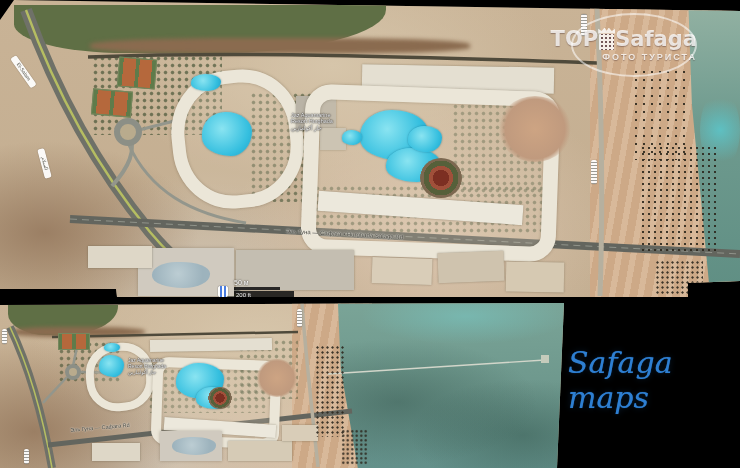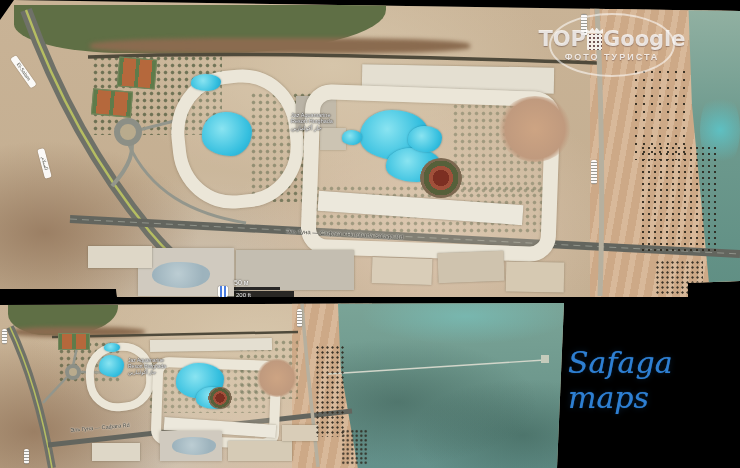--- a/index.html
+++ b/index.html
@@ -155,26 +155,26 @@
     <div>جاز أكوامارين</div>
   </div>
 
   <div class="poi" style="left:218px;top:286px;"></div>
   <div class="scale" style="left:234px;top:279px;">
     <div class="s-m">50 м</div>
     <div class="s-bar"></div>
     <div class="s-ft">200 ft</div>
   </div>
 
-  <div class="wm" style="left:549px;top:13px;width:126px;height:64px;">
+  <div class="wm" style="left:571px;top:13px;width:126px;height:64px;align-items:flex-end;">
     <div class="wm-ell"></div>
     <div class="wm-row">
       <span>TOP</span>
       <span class="wm-bldg"></span>
-      <span>Google</span>
+      <span>Safaga</span>
     </div>
     <div class="wm-sub">ФОТО ТУРИСТА</div>
   </div>
 </div>
 
 <div class="ph" style="left:0;top:303px;width:568px;height:165px;
      clip-path:polygon(0px 2px,564px 0px,557px 165px,0px 165px);">
 
   <div class="green L" style="left:8px;top:2px;width:110px;height:30px;border-radius:0 0 50% 35%/0 0 95% 70%;"></div>
   <div class="shore" style="left:10px;top:24px;width:135px;height:10px;border-radius:40%;"></div>

